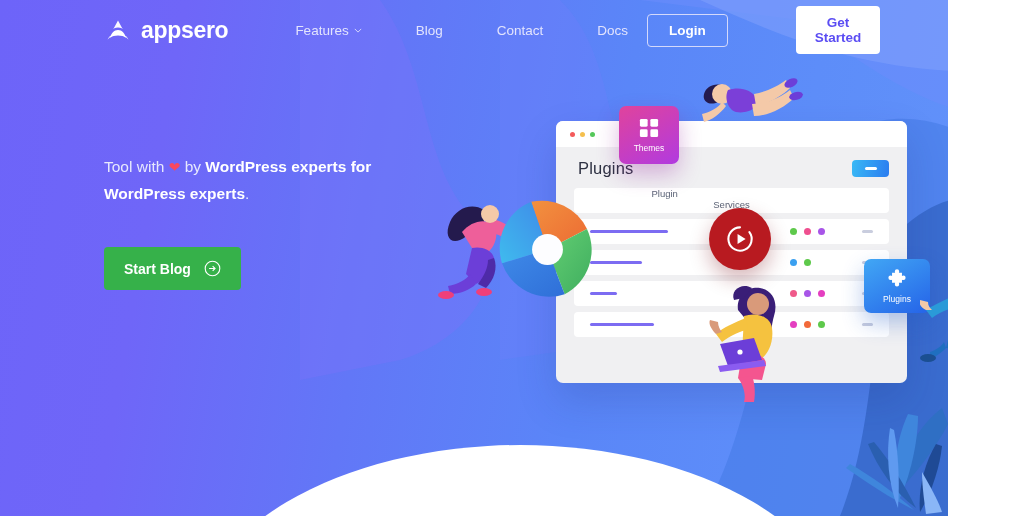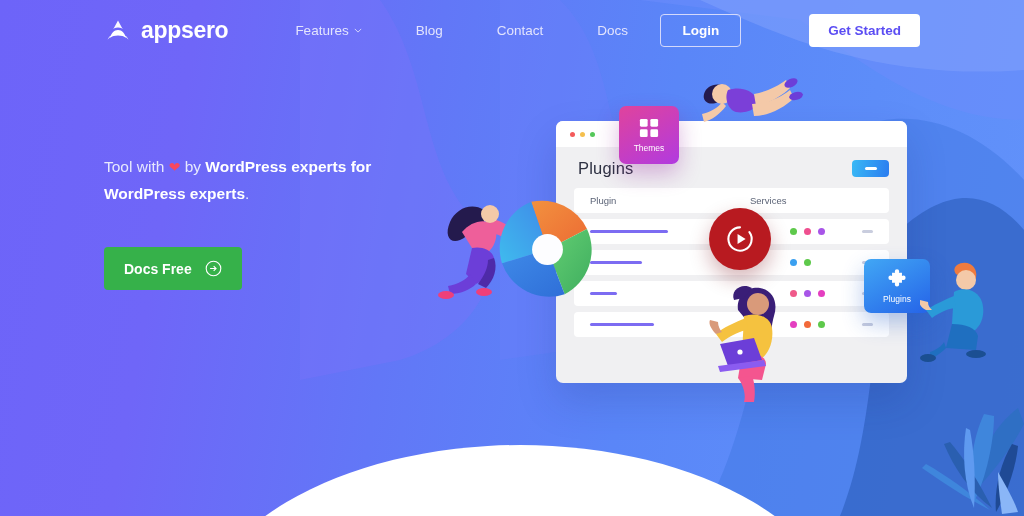--- a/index.html
+++ b/index.html
@@ -5,21 +5,21 @@
   * { box-sizing: border-box; margin: 0; padding: 0; }
   html, body { width: 1024px; height: 516px; overflow: hidden; }
   body {
     font-family: "Liberation Sans", sans-serif;
     background: #ffffff;
     position: relative;
   }
 
   .hero {
     position: absolute; inset: 0;
-    width: 1024px; height: 516px;
+    width: 948px; height: 516px;
     overflow: hidden;
     background: linear-gradient(100deg, #6d64f9 0%, #6f66f8 18%, #6277f7 40%, #5a86f8 62%, #5d8df9 80%, #6292fa 100%);
   }
 
   
   .bg-svg { position: absolute; inset: 0; width: 1024px; height: 516px; }
 
   
   .navbar {
     position: absolute; top: 0; left: 0; right: 0; height: 60px;
@@ -90,21 +90,21 @@
     background: linear-gradient(100deg,#39b9f5,#2b7cf0);
     display: flex; align-items: center; justify-content: center; cursor: pointer;
   }
   .mini-dash { width: 12px; height: 2.5px; background: #fff; border-radius: 2px; }
 
   .mock-table { padding: 0 18px; }
   .trow {
     background: #fff; border-radius: 4px; height: 25px; margin-bottom: 6px;
     display: flex; align-items: center; padding: 0 16px;
   }
-  .thead { height: 25px; }
+  .thead { height: 25px; flex-direction: column; }
   .th { font-size: 9.5px; color: #5c6477; }
   .th.plugin { width: 160px; }
   .bar { height: 3.2px; border-radius: 2px; background: #7c6cf2; }
   .cell-plugin { width: 160px; display: flex; align-items: center; }
   .cell-mid { width: 56px; display: flex; align-items: center; }
   .cell-dots { width: 78px; display: flex; align-items: center; gap: 7px; }
   .cell-end { flex: 1; display: flex; justify-content: flex-end; }
   .sdot { width: 7px; height: 7px; border-radius: 50%; }
   .dash-sm { width: 11px; height: 3px; border-radius: 2px; background: #c9cdde; }
 
@@ -189,21 +189,21 @@
       <button class="btn-login">Login</button>
       <button class="btn-started">Get Started</button>
     </div>
   </div>
 
   <div class="copy">
     <p class="subtitle">
       <span>Tool with </span><span class="heart">❤</span><span> by </span><b>WordPress experts for WordPress experts</b><span>.</span>
     </p>
     <button class="btn-start">
-      <span>Docs Free</span>
+      <span>Start Blog</span>
       <svg class="arrow-ico" viewBox="0 0 20 20">
         <circle cx="10" cy="10" r="8.6" fill="none" stroke="#fff" stroke-width="1.3"></circle>
         <path d="M6 10 H13 M10.2 7.2 L13 10 L10.2 12.8" fill="none" stroke="#fff" stroke-width="1.3"></path>
       </svg>
     </button>
   </div>
 
   <div class="mock">
     <div class="mock-bar">
       <span class="dot" style="background:#f45b5b"></span>

